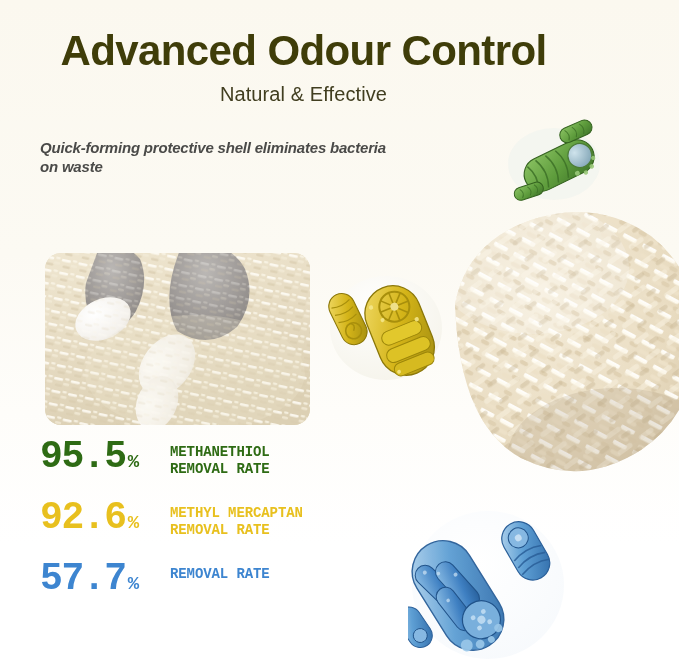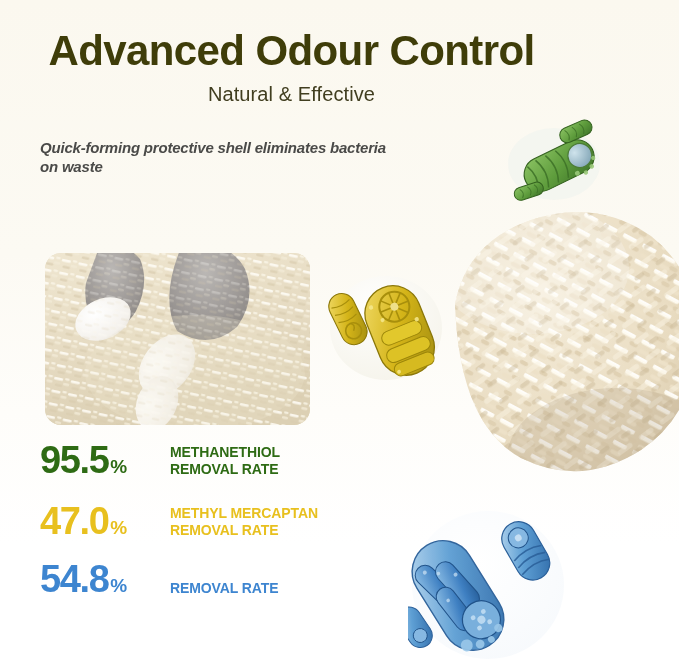--- a/index.html
+++ b/index.html
@@ -12,21 +12,21 @@
   }
   #poster {
     position: relative;
     width: 679px;
     height: 665px;
     background: linear-gradient(to bottom, #FBF8EF 0%, #FCFAF3 38%, #FEFDFA 62%, #FFFFFF 82%, #FFFFFF 100%);
     overflow: hidden;
   }
 
   
-  .header { position:absolute; top:0; left:0; width:583px; text-align:center; }
+  .header { position:absolute; top:0; left:12px; width:583px; text-align:center; }
   .main-title {
     font-size: 42px;
     font-weight: 700;
     color: #3F3D09;
     letter-spacing: -0.6px;
     line-height: 1;
     margin-top: 30px;
     white-space: nowrap;
   }
   .sub-title {
@@ -79,22 +79,23 @@
   .bact { position:absolute; }
   .bact svg { display:block; width:100%; height:100%; }
   .bact-green { left:498px; top:112px; width:110px; height:100px; }
   .bact-yellow { left:322px; top:268px; width:128px; height:120px; }
   .bact-blue { left:408px; top:497px; width:168px; height:168px; }
 
   
   .stats { position:absolute; left:40px; top:440px; width:360px; }
   .stat-row {
     display: flex;
-    align-items: flex-end;
+    align-items: flex-start;
     margin-bottom: 23px;
+    font-family: Liberation Mono, monospace;
   }
   .stat-figure {
     display: flex;
     align-items: baseline;
     flex: 0 0 auto;
     width: 130px;
   }
   .stat-value {
     font-size: 38px;
     font-weight: 700;
@@ -372,32 +373,32 @@
         <span class="stat-pct c-green">%</span>
       </div>
       <div class="stat-label c-green">
         <span class="l1">METHANETHIOL</span>
         <span class="l2">REMOVAL RATE</span>
       </div>
     </div>
 
     <div class="stat-row">
       <div class="stat-figure">
-        <span class="stat-value c-yellow">47.0</span>
+        <span class="stat-value c-yellow">92.6</span>
         <span class="stat-pct c-yellow">%</span>
       </div>
       <div class="stat-label c-yellow">
         <span class="l1">METHYL MERCAPTAN</span>
         <span class="l2">REMOVAL RATE</span>
       </div>
     </div>
 
     <div class="stat-row">
       <div class="stat-figure">
-        <span class="stat-value c-blue">54.8</span>
+        <span class="stat-value c-blue">57.7</span>
         <span class="stat-pct c-blue">%</span>
       </div>
       <div class="stat-label c-blue">
         <span class="l2">REMOVAL RATE</span>
       </div>
     </div>
 
   </div>
 
 </div>

